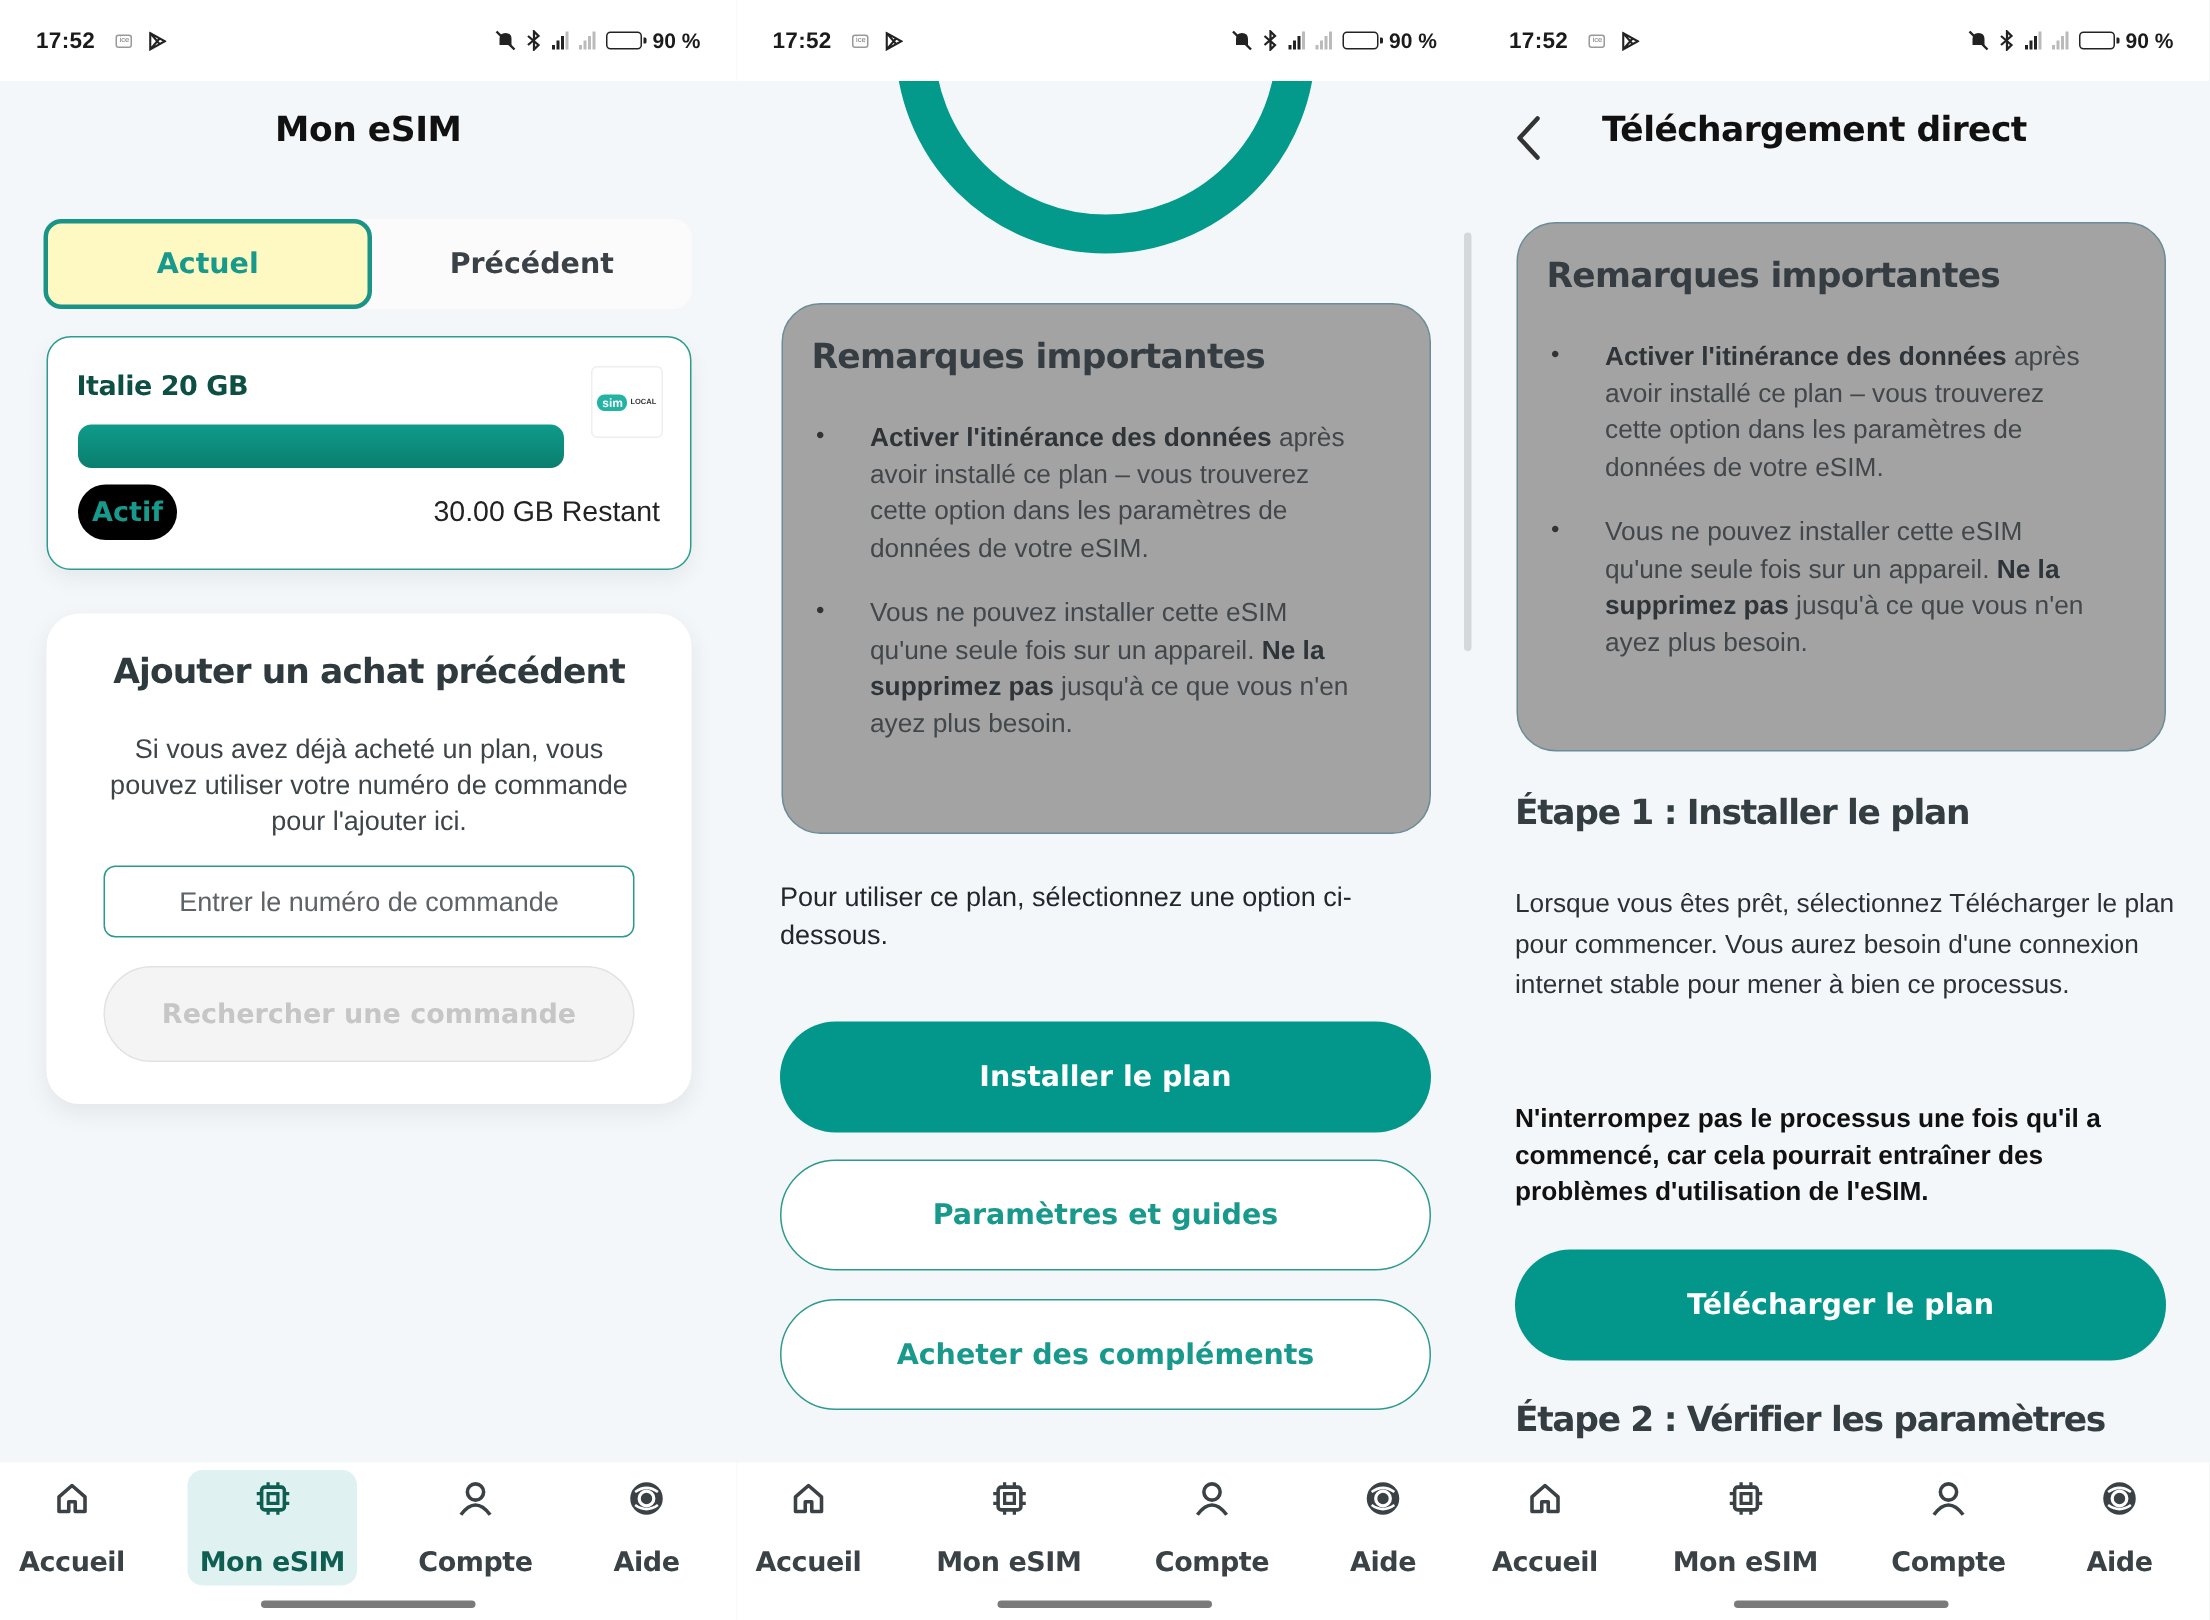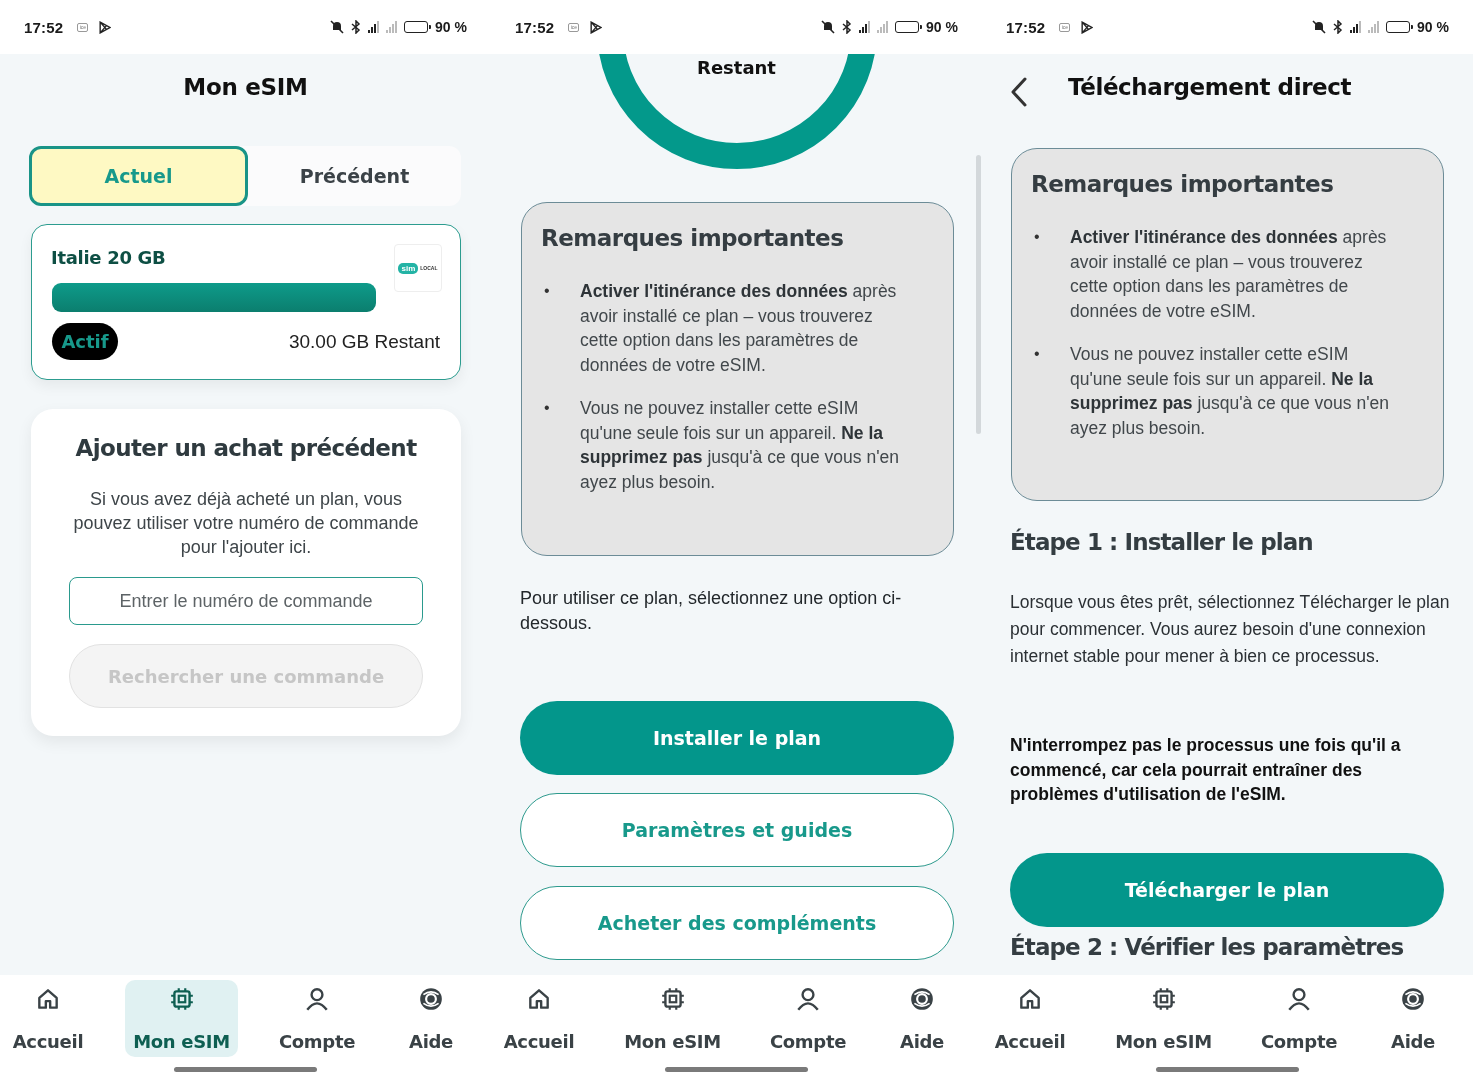--- a/index.html
+++ b/index.html
@@ -60,31 +60,31 @@
   .nav-item .lbl { font-family: "DejaVu Sans", sans-serif; font-weight: 700; font-size: 18px; color: #3a4246; letter-spacing: -0.3px; }
   .nav-item.active .lbl { color: #0e5f52; }
   .nav-item svg { width: 26px; height: 26px; }
   .home-indicator { position: absolute; bottom: 8px; left: 174px; width: 143px; height: 5px; background: #7a7a7a; border-radius: 3px; }
 
   
   .ring { position: absolute; top: -230px; left: 105px; width: 282px; height: 400px; }
   .ring-label { position: absolute; top: 57px; left: 0; right: 0; text-align: center; font-family: "DejaVu Sans", sans-serif; font-weight: 700; font-size: 18px; color: #111; }
   .scrollbar { position: absolute; top: 155px; left: 485px; width: 5px; height: 279px; background: #d3d8db; border-radius: 3px; }
 
-  .notes-card { position: absolute; background: #e5e5e5; border: 1.5px solid #6c8c97; border-radius: 26px; }
+  .notes-card { position: absolute; background: #a3a3a3; border: 1.5px solid #6c8c97; border-radius: 26px; }
   #p2 .notes-card { top: 202px; left: 30px; width: 433px; height: 354px; }
   #p3 .notes-card { top: 148px; left: 29px; width: 433px; height: 353px; }
   .notes-title { position: absolute; top: 22px; left: 19px; font-family: "DejaVu Sans", sans-serif; font-weight: 700; font-size: 23px; color: #353d42; letter-spacing: -0.5px; }
   .notes-list { position: absolute; top: 76px; left: 19px; right: 40px; list-style: none; }
   .notes-list li { position: relative; padding-left: 39px; font-size: 17.5px; line-height: 24.5px; color: #41474b; margin-bottom: 19px; }
   .notes-list li::before { content: "•"; position: absolute; left: 3px; top: 0; font-size: 16px; color: #333; }
   .notes-list b { color: #2e3438; font-weight: 700; }
 
   .intro { position: absolute; top: 586px; left: 29px; width: 420px; font-size: 18px; line-height: 24.5px; color: #22272b; }
-  .btn { position: absolute; left: 29px; width: 434px; height: 74px; border-radius: 37px; display: flex; align-items: center; justify-content: center; font-family: "DejaVu Sans", sans-serif; font-weight: 700; font-size: 19px; cursor: pointer; margin-top: 20px; }
+  .btn { position: absolute; left: 29px; width: 434px; height: 74px; border-radius: 37px; display: flex; align-items: center; justify-content: center; font-family: "DejaVu Sans", sans-serif; font-weight: 700; font-size: 19px; cursor: pointer; }
   .btn.primary { background: #03968b; color: #fff; }
   .btn.outline { background: #fff; border: 1.5px solid #2d9a8d; color: #18998b; }
   #btn-install { top: 681px; }
   #btn-guides { top: 773px; }
   #btn-addons { top: 866px; }
 
   
   .back-icon { position: absolute; top: 75px; left: 25px; width: 24px; height: 34px; cursor: pointer; }
   .p3-title { position: absolute; top: 74px; left: 86px; font-family: "DejaVu Sans", sans-serif; font-weight: 700; font-size: 23px; color: #111; letter-spacing: -0.4px; }
   .step-title { position: absolute; left: 28px; font-family: "DejaVu Sans", sans-serif; font-weight: 700; font-size: 23px; color: #343d42; letter-spacing: -0.9px; }
@@ -189,21 +189,20 @@
       </div>
     </div>
     <div class="home-indicator"></div>
   </div>
 </div>
 
 <div class="panel" id="p2">
   <svg class="ring" viewBox="0 0 282 400">
     <circle cx="141" cy="259" r="127" fill="none" stroke="#03998b" stroke-width="26"></circle>
   </svg>
-  <div class="ring-label">Restant</div>
   <div class="scrollbar"></div>
 
   <div class="statusbar">
     <span class="time">17:52</span>
     <span class="sb-left-icons">
       <span class="ice-ico">ice</span>
       <svg width="13" height="13" viewBox="0 0 12 12">
           <path d="M2 1 L11 6 L2 11 Z M2 1 L8 8 M2 11 L8 4" fill="none" stroke="#222" stroke-width="1.3"></path>
         </svg>
     </span>

